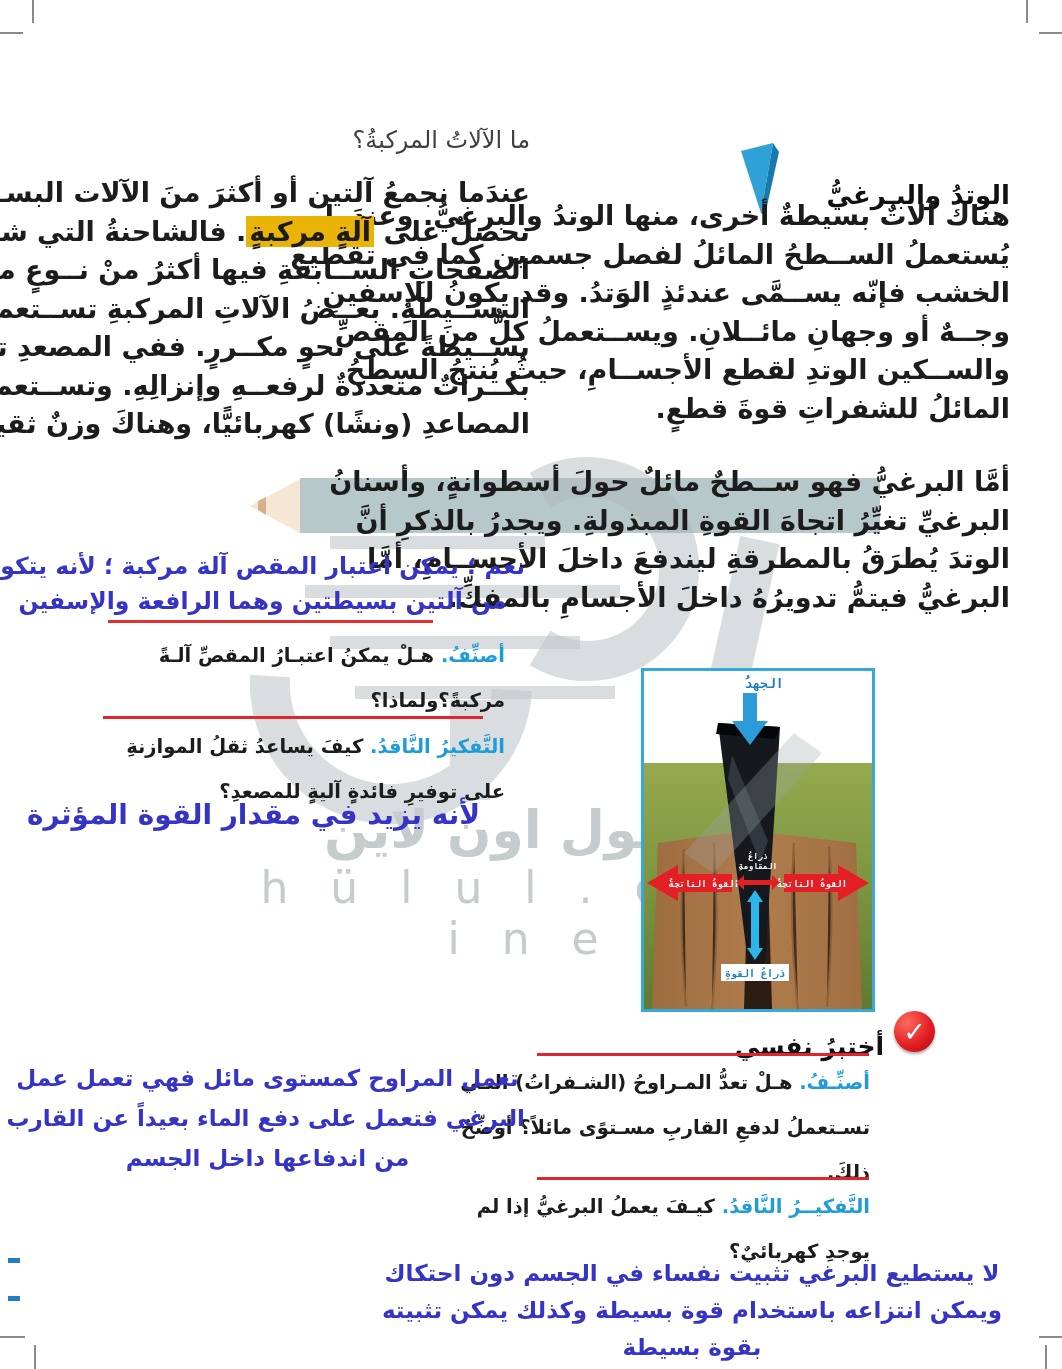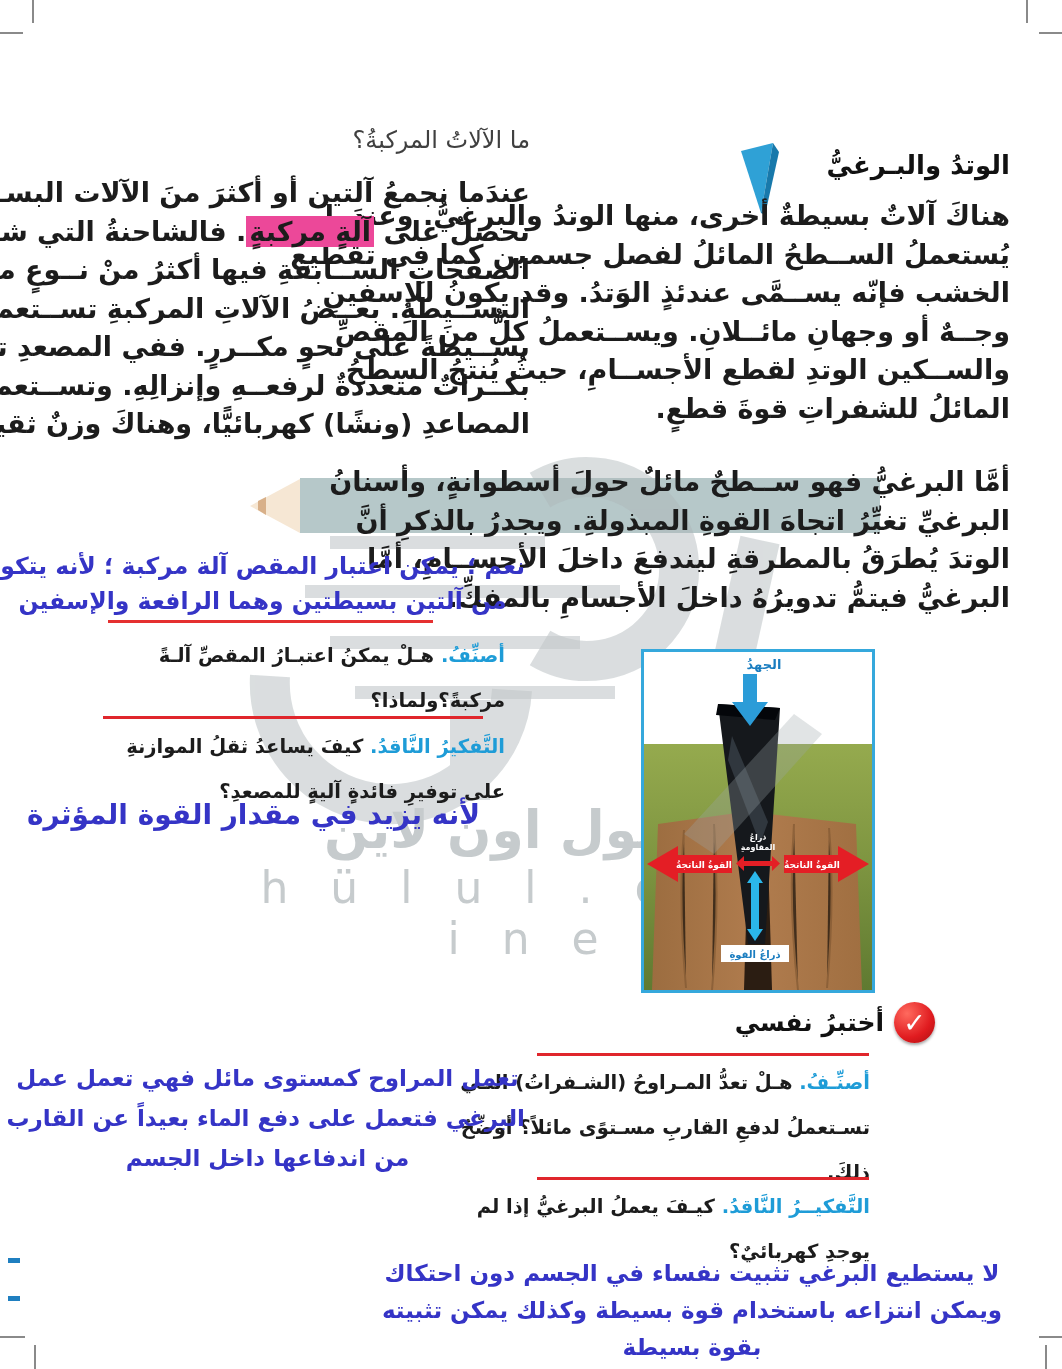--- a/index.html
+++ b/index.html
@@ -5,23 +5,23 @@
   html,body{margin:0;padding:0;background:#e8e8e8;}
   #page{position:relative;width:1062px;height:1369px;background:#ffffff;overflow:hidden;
         font-family:"DejaVu Sans","Liberation Sans",sans-serif;}
   .abs{position:absolute;}
   .rtl{direction:rtl;}
   
   .bodyline{direction:rtl;text-align:justify;text-align-last:justify;
             font-weight:700;font-size:27px;height:38.5px;line-height:38.5px;
             color:#1c1c1c;white-space:nowrap;}
   .bodyline.lastline{text-align-last:right;}
-  .hl{background:#ec4899;padding:0 3px;}
+  .hl{background:#eab308;padding:0 3px;}
   .h-blue{color:#404040;font-weight:400;}
-  .h-black{color:#111;font-weight:700;}
+  .h-black{color:#111;font-weight:700;margin-top:30px;}
   
   .qline{direction:rtl;text-align:right;font-weight:700;font-size:19.5px;
          height:45px;line-height:45px;color:#1c1c1c;white-space:nowrap;}
   .lead{color:#1e9cd7;font-weight:700;}
   .redline{background:#e0262c;height:3px;}
   
   .answer{direction:rtl;text-align:center;font-weight:700;color:#3534c6;white-space:nowrap;}
   
   .wm{pointer-events:none;}
   .wm-latin{color:#c6cbcd;font-size:44px;letter-spacing:14px;font-weight:400;}
@@ -93,21 +93,21 @@
 
   <div class="abs" style="left:532px;top:197px;width:478px;z-index:2;">
     <div class="bodyline">هناكَ آلاتٌ بسيطةٌ أخرى، منها الوتدُ والبرغيُّ. وعندَما</div>
     <div class="bodyline">يُستعملُ الســطحُ المائلُ لفصل جسمين كما في تقطيع</div>
     <div class="bodyline">الخشب فإنّه يســمَّى عندئذٍ الوَتدُ. وقد يكونُ للإسفينِ</div>
     <div class="bodyline">وجــهٌ أو وجهانِ مائــلانِ. ويســتعملُ كلٌّ منَ المقصِّ</div>
     <div class="bodyline">والســكين الوتدِ لقطع الأجســامِ، حيثُ يُنتجُ السطحُ</div>
     <div class="bodyline lastline">المائلُ للشفراتِ قوةَ قطعٍ.</div>
   </div>
 
-  <div class="abs figbox" style="left:641px;top:649px;width:228px;height:338px;z-index:2;box-sizing:content-box;">
+  <div class="abs figbox" style="left:641px;top:668px;width:228px;height:338px;z-index:2;box-sizing:content-box;font-family:Liberation Mono, monospace;">
     <svg width="228" height="338" viewBox="0 0 228 338">
       <defs>
         <linearGradient id="grass" x1="0" y1="0" x2="0" y2="1">
           <stop offset="0" stop-color="#95aa4e"></stop>
             <stop offset="0.5" stop-color="#7d9440"></stop>
             <stop offset="1" stop-color="#5f7a31"></stop>
         </linearGradient>
         <linearGradient id="wood" x1="0" y1="0" x2="1" y2="0">
           <stop offset="0" stop-color="#9c6d40"></stop>
             <stop offset="0.5" stop-color="#b07c4e"></stop>

